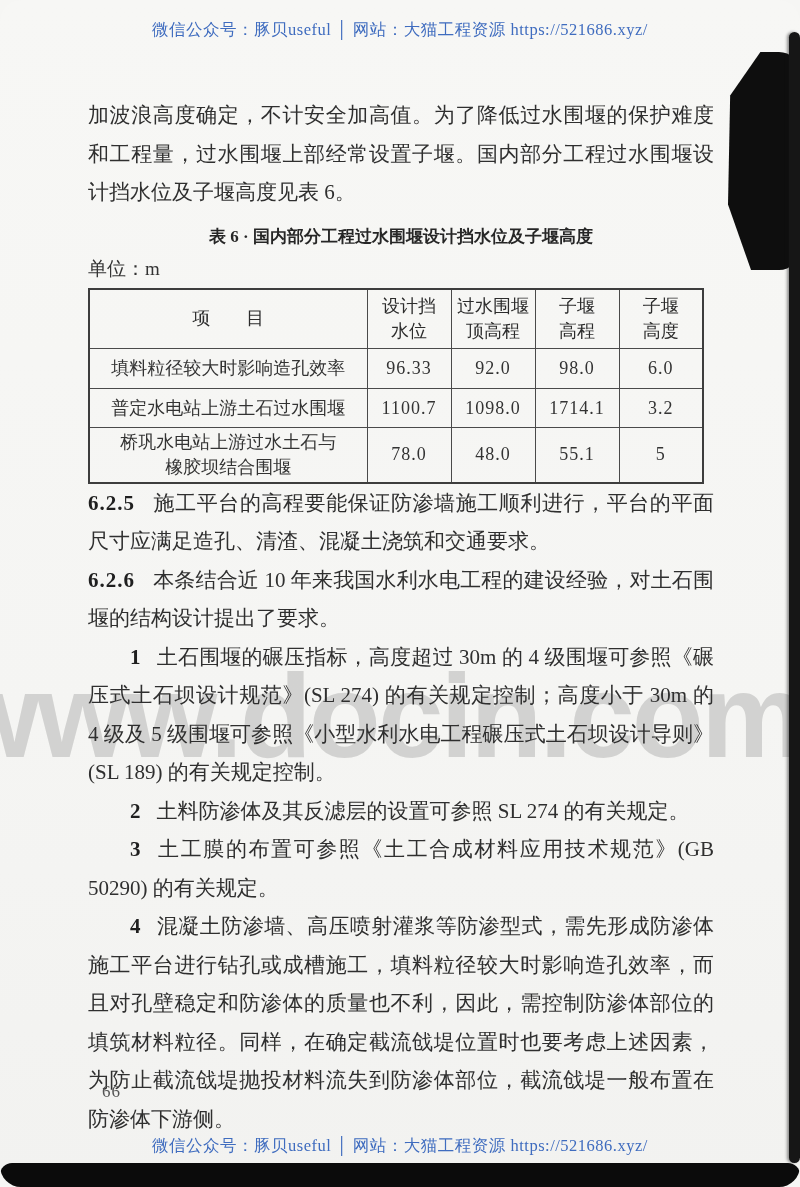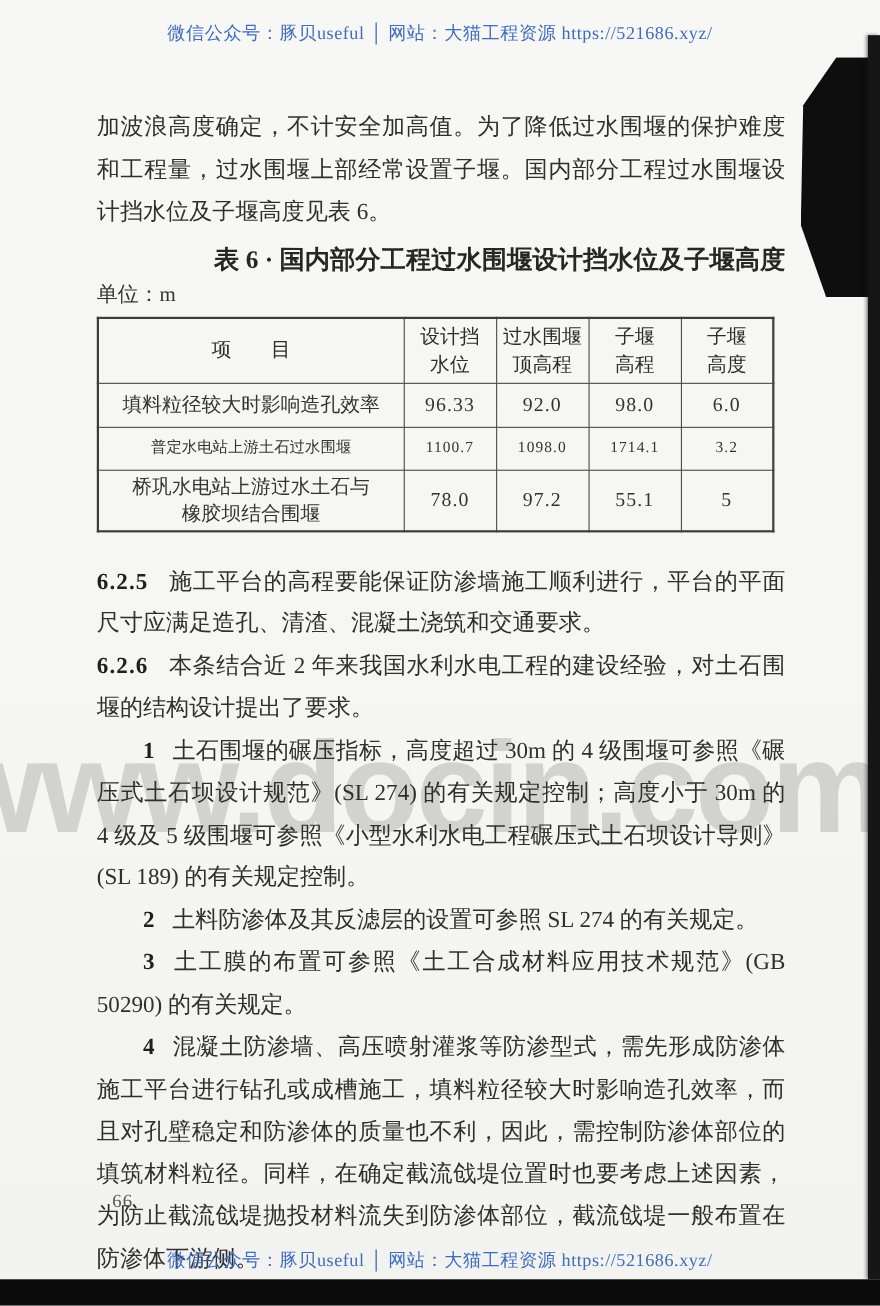--- a/index.html
+++ b/index.html
@@ -1,15 +1,15 @@
 <!DOCTYPE html>
 <html><head>
 <meta charset="utf-8">
 <style>
-  * { margin:0; padding:0; box-sizing:border-box; }
+  * { margin:0; padding:0; box-sizing:border-box;border-radius:21px; }
   html,body { width:800px; height:1187px; }
   body {
     position:relative;
     width:800px; height:1187px;
     background:#f6f6f4;
     overflow:hidden;
     font-family:"Liberation Serif","DejaVu Serif",serif;
     color:#2f2f2f;
   }
   .page {
@@ -43,23 +43,23 @@
   
   .content {
     position:absolute; top:96px; left:88px; width:626px;
     z-index:2;
     font-size:21px; line-height:38.5px;
     text-align:justify;
   }
   .para { text-align:justify; }
   .table-title {
     margin-top:10px;
-    text-align:right;
+    text-align:center;
     font-weight:bold;
-    font-size:23px;
+    font-size:17px;
     line-height:30px;
     color:#262626;
   }
   .unit-note {
     font-size:19px;
     line-height:34px;
     padding-right:6px;
     color:#333;
   }
   table.data {
@@ -74,25 +74,25 @@
     vertical-align:middle;
     font-weight:normal;
     white-space:pre-line;
     color:#333;
   }
   table.data { border:2.5px solid #3d3d3d; }
   th.c-item { width:278px; }
   th.c-n { width:84px; }
   tr.hd th { height:60px; font-size:18px; line-height:25px; color:#2c2c2c; }
   tr.r1 td { height:34px; font-size:18px; }
-  tr.r2 td { height:33px; font-size:14px; }
+  tr.r2 td { height:33px; font-size:18px; }
   tr.r3 td { height:55px; font-size:18px; line-height:25px; }
   td.num { font-size:17.5px; letter-spacing:1px; }
 
-  .sections { margin-top:25px; }
+  .sections { }
   p.sec { text-align:justify; }
   p.sec b.no { font-weight:bold; color:#1f1f1f; margin-right:18px; letter-spacing:1px; }
   p.item { text-align:justify; text-indent:2em; }
   p.item b.no { font-weight:bold; color:#1f1f1f; margin-right:16px; }
 
   .page-number {
     position:absolute; left:102px; top:1082px;
     z-index:2;
     font-size:17px; color:#555; letter-spacing:1px;
   }
@@ -154,30 +154,30 @@
         <td>普定水电站上游土石过水围堰</td>
         <td class="num">1100.7</td>
         <td class="num">1098.0</td>
         <td class="num">1714.1</td>
         <td class="num">3.2</td>
       </tr>
       <tr class="r3">
         <td>桥巩水电站上游过水土石与
 橡胶坝结合围堰</td>
         <td class="num">78.0</td>
-        <td class="num">97.2</td>
+        <td class="num">48.0</td>
         <td class="num">55.1</td>
         <td class="num">5</td>
       </tr>
     </tbody>
       </table>
 
     <div class="sections">
       <p class="sec"><b class="no">6.2.5</b><span>施工平台的高程要能保证防渗墙施工顺利进行，平台的平面尺寸应满足造孔、清渣、混凝土浇筑和交通要求。</span></p>
-      <p class="sec"><b class="no">6.2.6</b><span>本条结合近 2 年来我国水利水电工程的建设经验，对土石围堰的结构设计提出了要求。</span></p>
+      <p class="sec"><b class="no">6.2.6</b><span>本条结合近 10 年来我国水利水电工程的建设经验，对土石围堰的结构设计提出了要求。</span></p>
       <p class="item"><b class="no">1</b><span>土石围堰的碾压指标，高度超过 30m 的 4 级围堰可参照《碾压式土石坝设计规范》(SL 274) 的有关规定控制；高度小于 30m 的 4 级及 5 级围堰可参照《小型水利水电工程碾压式土石坝设计导则》(SL 189) 的有关规定控制。</span></p>
       <p class="item"><b class="no">2</b><span>土料防渗体及其反滤层的设置可参照 SL 274 的有关规定。</span></p>
       <p class="item"><b class="no">3</b><span>土工膜的布置可参照《土工合成材料应用技术规范》(GB 50290) 的有关规定。</span></p>
       <p class="item"><b class="no">4</b><span>混凝土防渗墙、高压喷射灌浆等防渗型式，需先形成防渗体施工平台进行钻孔或成槽施工，填料粒径较大时影响造孔效率，而且对孔壁稳定和防渗体的质量也不利，因此，需控制防渗体部位的填筑材料粒径。同样，在确定截流戗堤位置时也要考虑上述因素，为防止截流戗堤抛投材料流失到防渗体部位，截流戗堤一般布置在防渗体下游侧。</span></p>
     </div>
 
   </div>
 
   <div class="page-number">66</div>
 

